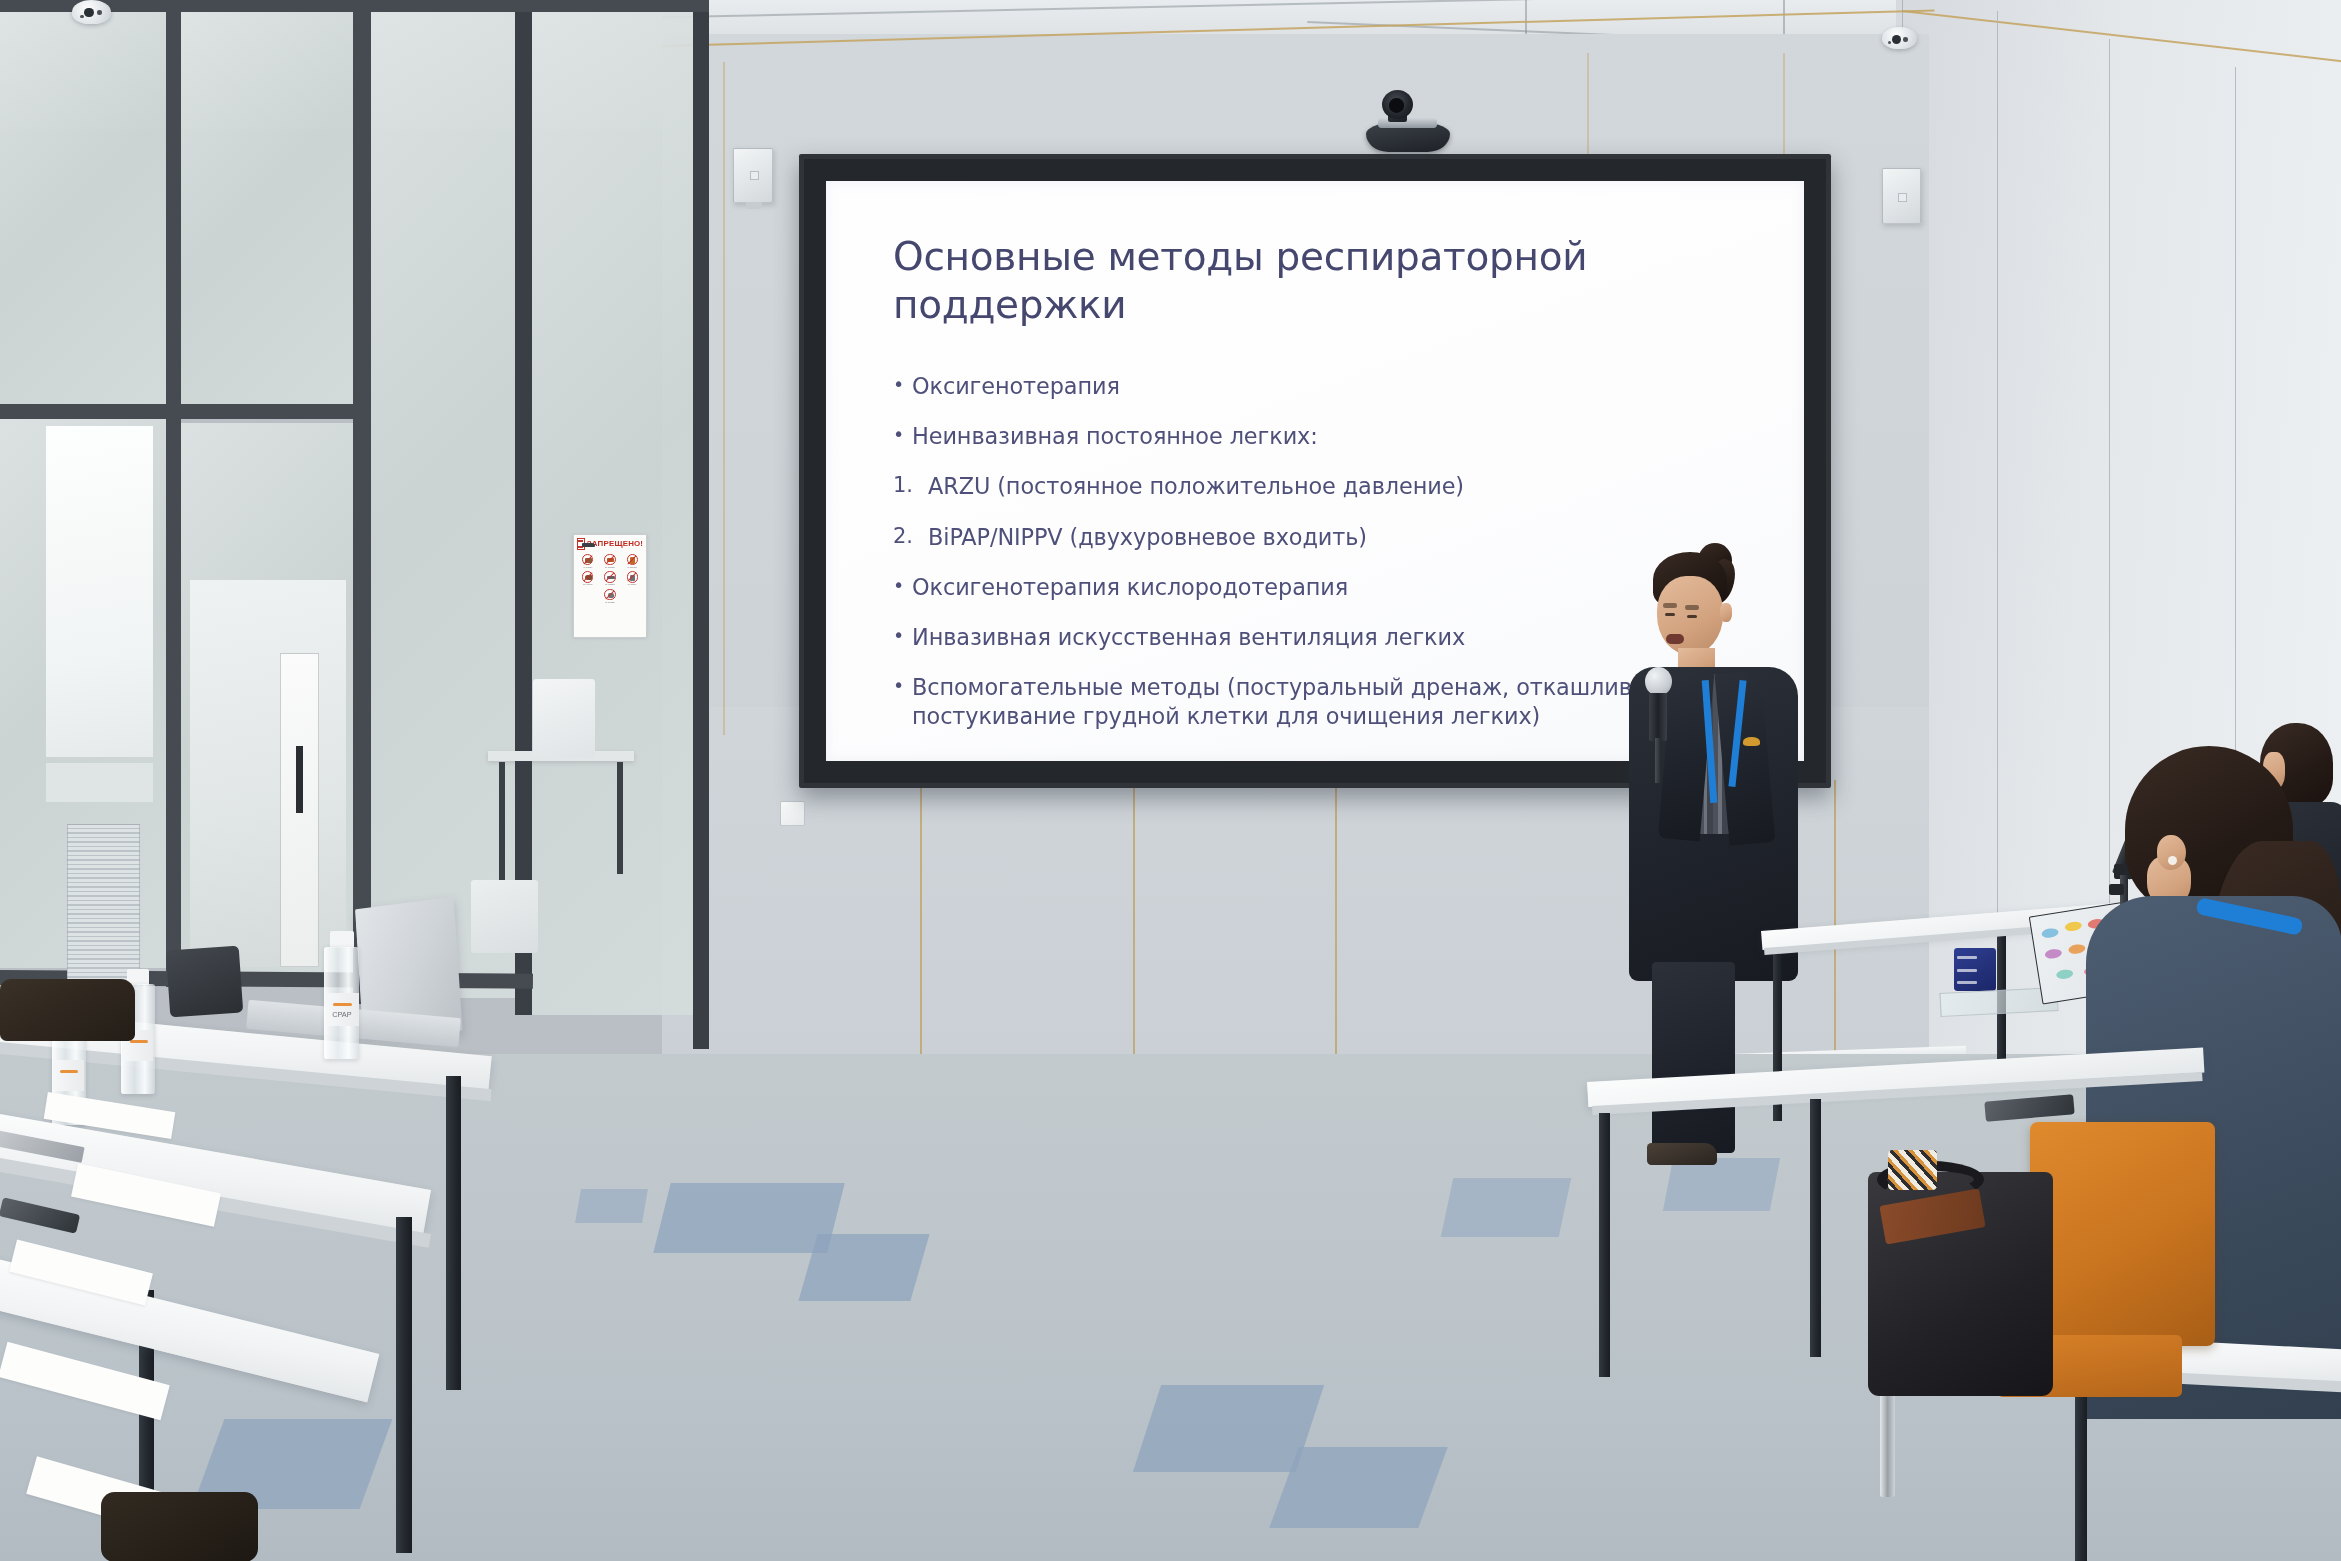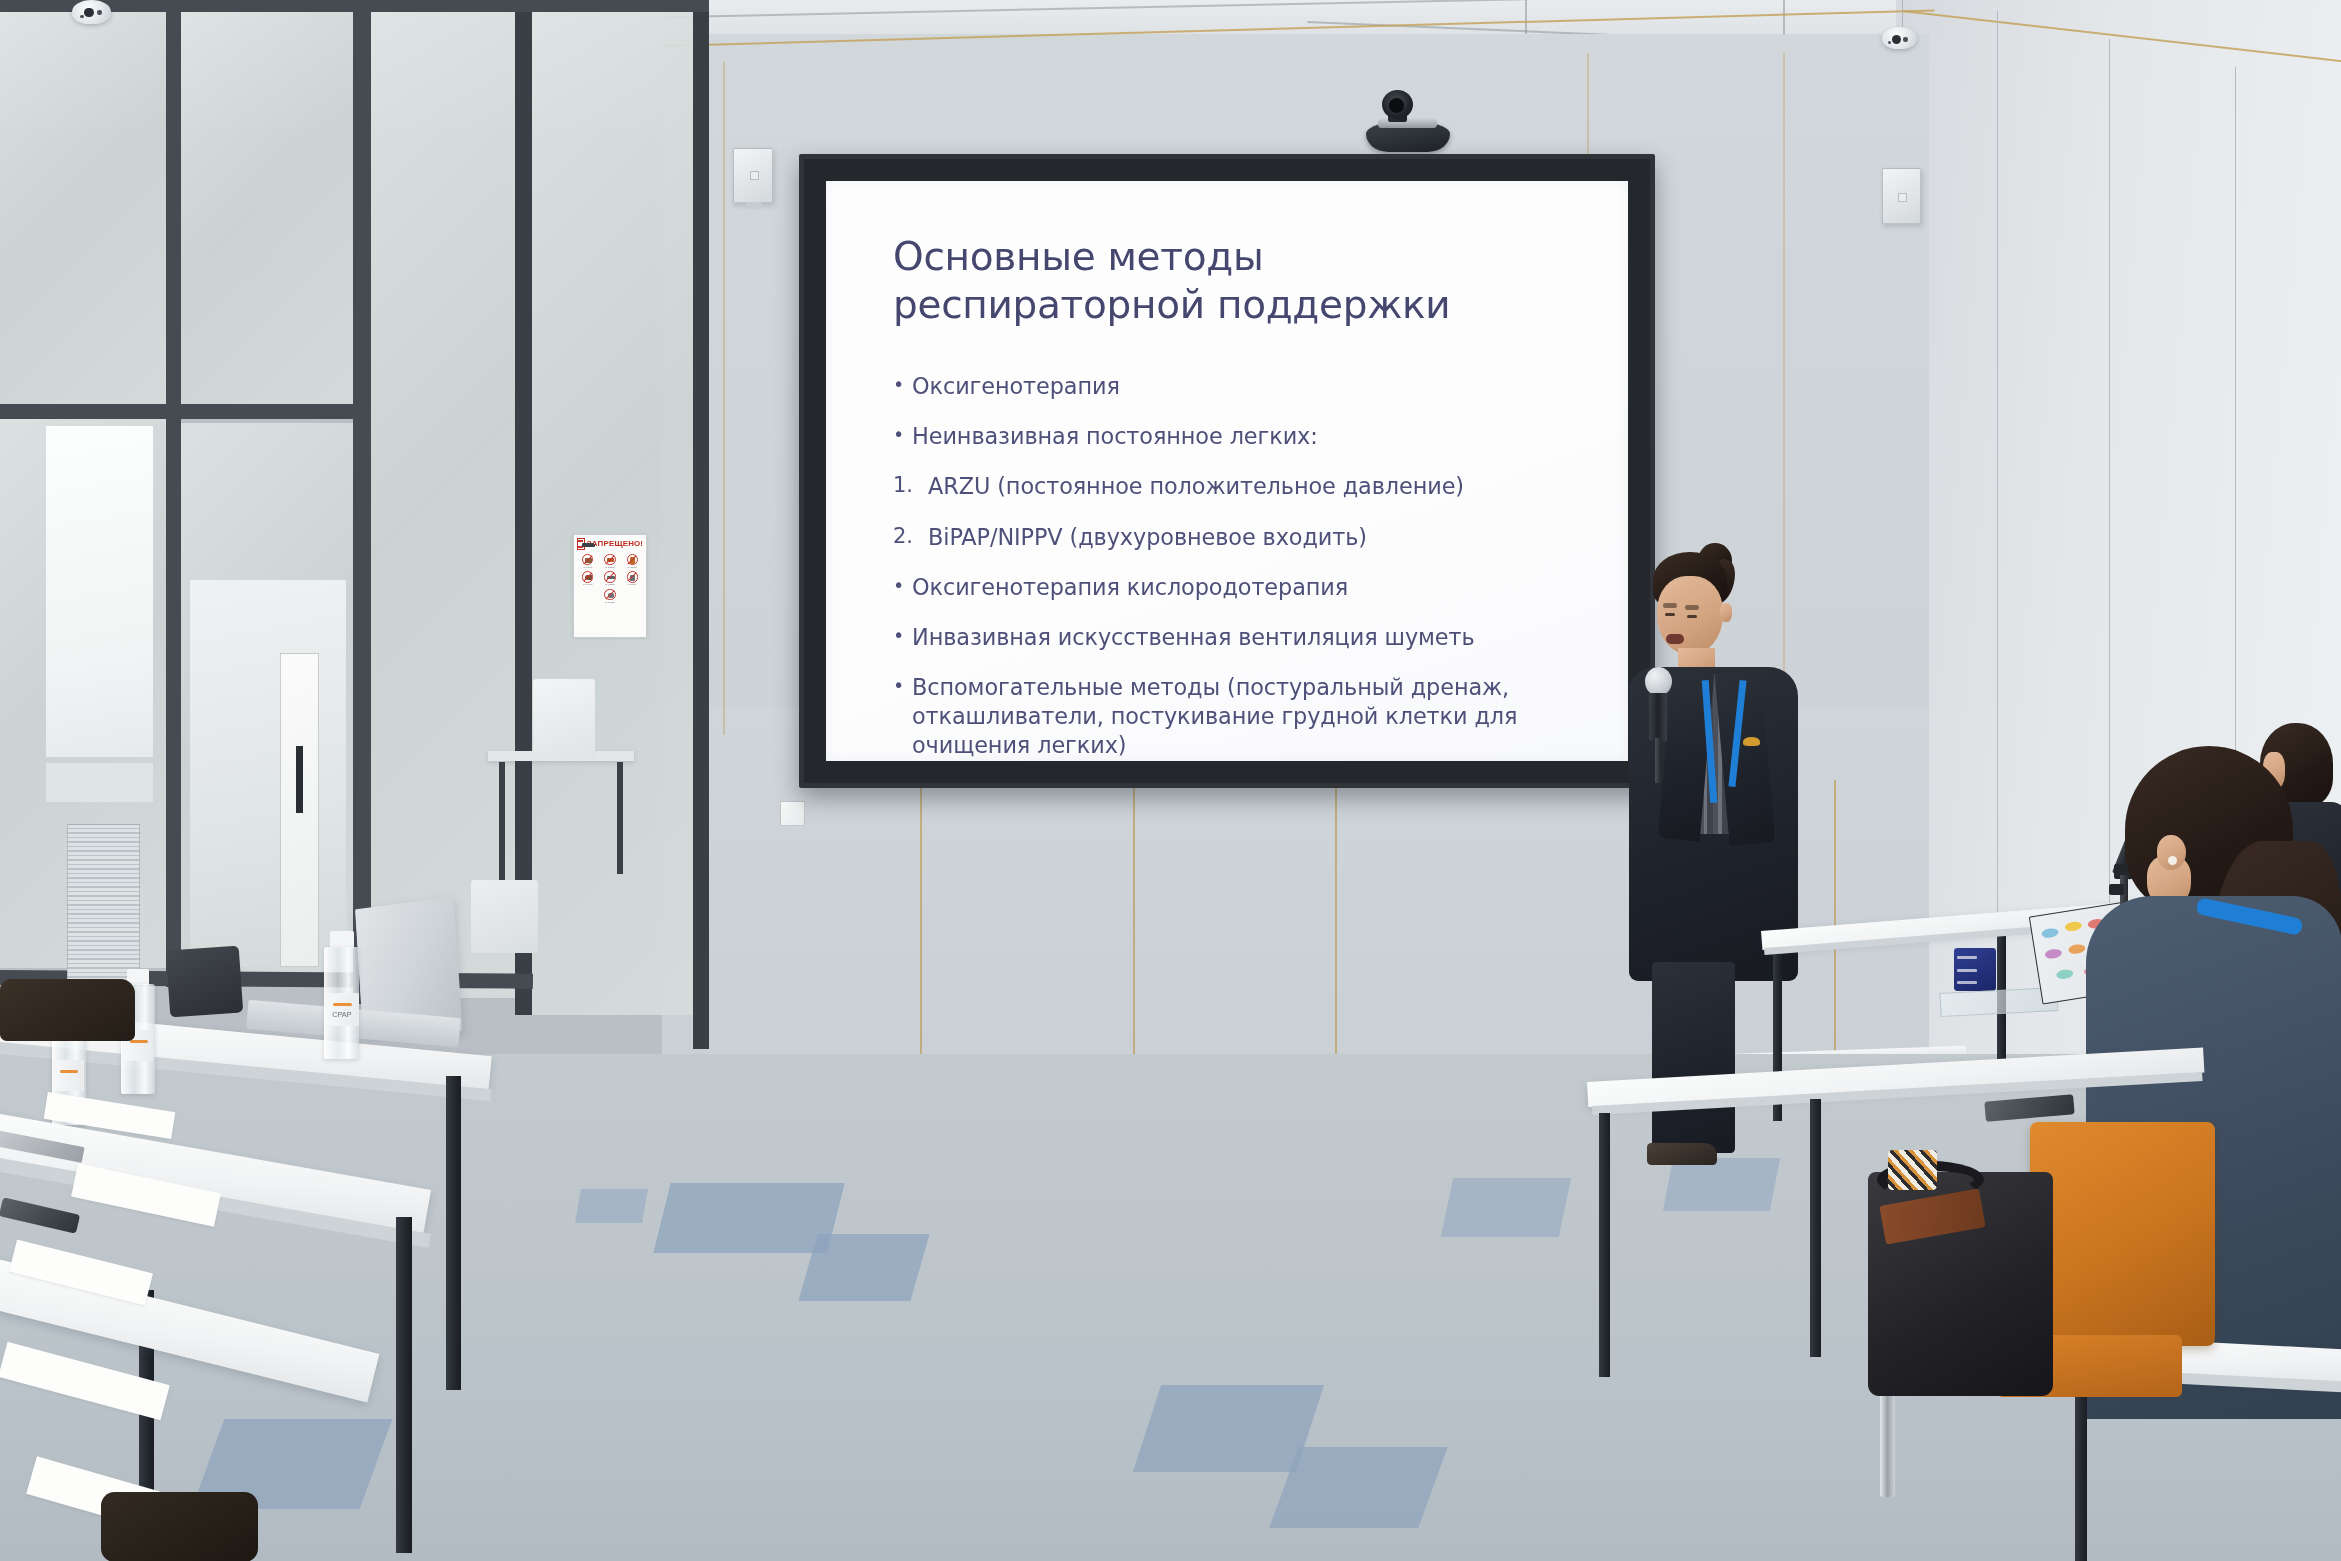--- a/index.html
+++ b/index.html
@@ -55,21 +55,21 @@
   
   #floor {
     left: 0; top: 1054px; width: 2342px; height: 507px;
     background: linear-gradient(180deg, #c3cace 0%, #bfc7cc 30%, #b9c2c8 70%, #b2bbc2 100%);
   }
   .carpet-tile { background: #8ea4bd; opacity: .72; }
   .carpet-tile-l { background: #96aac1; opacity: .62; }
 
   
   #screen-frame {
-    left: 799px; top: 154px; width: 856px; height: 634px;
+    left: 799px; top: 154px; width: 1032px; height: 634px;
     background: #24282d;
     border-radius: 2.2px;
     box-shadow: 0 10px 23.6px rgba(40,48,58,.42);
   }
   #screen-frame::after {
     content:''; position:absolute; left:0; top:0; right:0; bottom:0;
     border: 5.6px solid rgba(255,255,255,.06);
     border-radius: 2.2px;
   }
   #screen-surface {
@@ -406,21 +406,21 @@
             <div class="slide-li">
               <span class="marker">2.</span>
               <span class="txt">BiPAP/NIPPV (двухуровневое входить)</span>
             </div>
             <div class="slide-li">
               <span class="marker bullet">•</span>
               <span class="txt">Оксигенотерапия кислородотерапия</span>
             </div>
             <div class="slide-li">
               <span class="marker bullet">•</span>
-              <span class="txt">Инвазивная искусственная вентиляция шуметь</span>
+              <span class="txt">Инвазивная искусственная вентиляция легких</span>
             </div>
             <div class="slide-li">
               <span class="marker bullet">•</span>
               <span class="txt">Вспомогательные методы (постуральный дренаж, откашливатели, постукивание грудной клетки для очищения легких)</span>
             </div>
           </div>
       </div>
     </div>
   </div>
 

